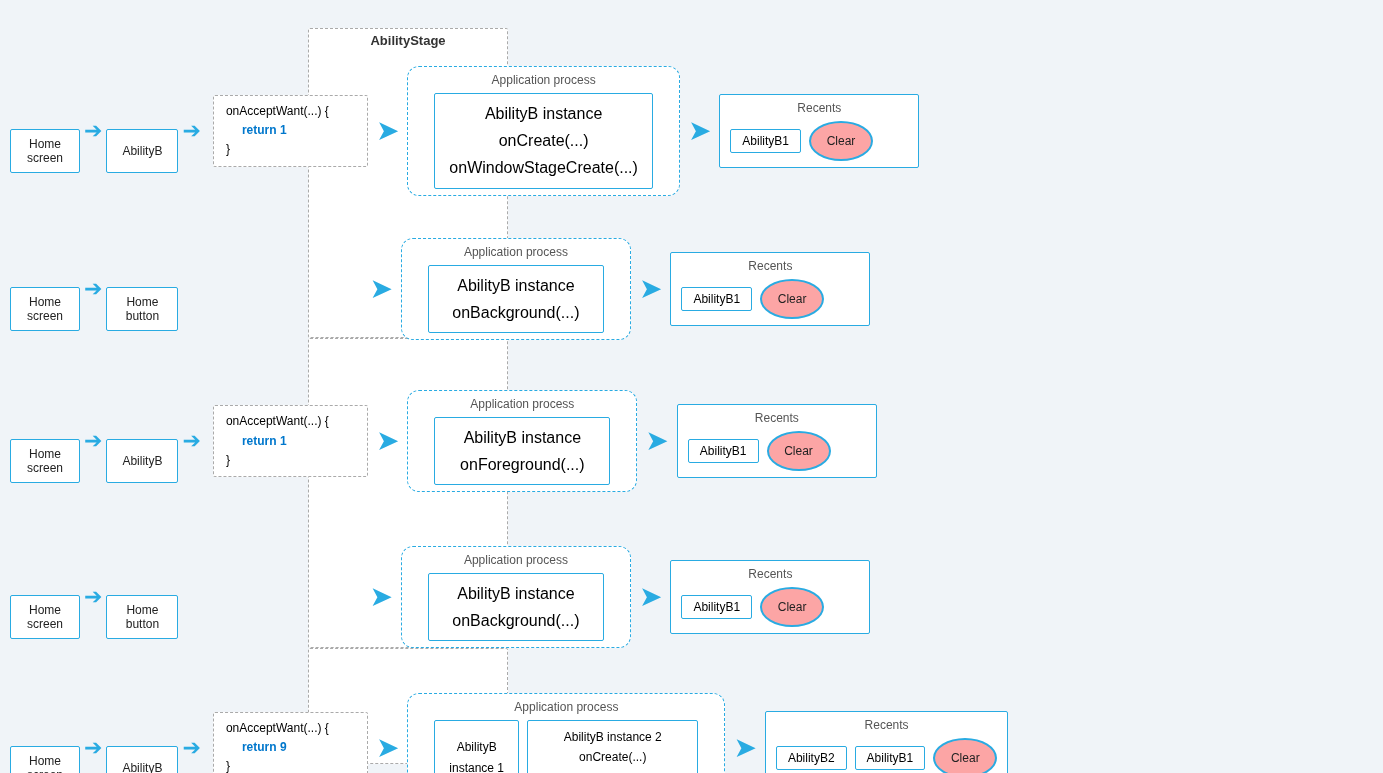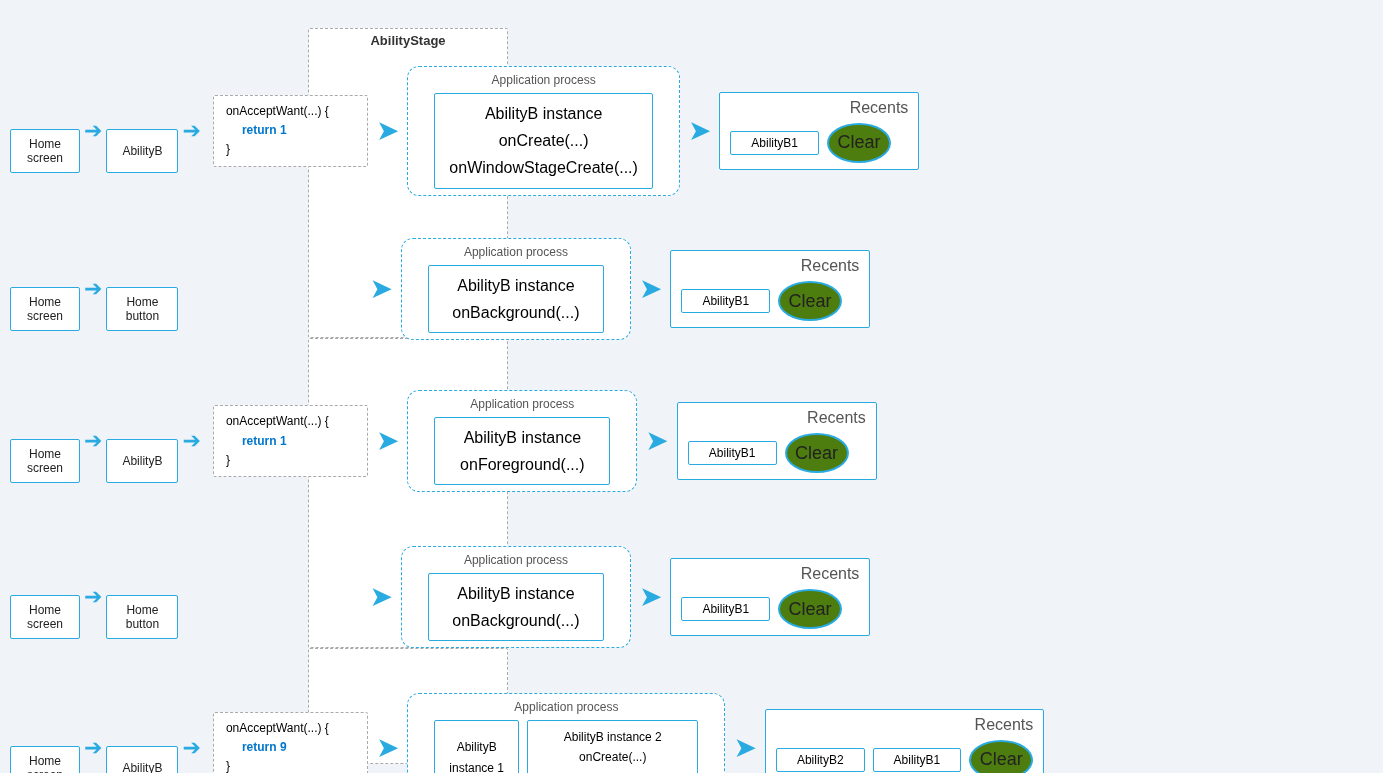--- a/index.html
+++ b/index.html
@@ -78,48 +78,48 @@
     }
     
     .recents-box {
       border: 1.5px solid #29abe2;
       background: #fff;
       padding: 6px 10px;
       border-radius: 2px;
       min-width: 200px;
     }
     .recents-title {
-      text-align: right;
-      font-size: 16px;
+      text-align: center;
+      font-size: 12px;
       color: #555;
       margin-bottom: 6px;
     }
     .recents-inner {
       display: flex;
       align-items: center;
       gap: 8px;
     }
     .recents-item {
       border: 1.5px solid #29abe2;
       background: #fff;
-      padding: 4px 20px;
+      padding: 4px 11px;
       font-size: 12px;
       border-radius: 2px;
     }
     .clear-oval {
       border: 2px solid #29abe2;
       border-radius: 50%;
       width: 64px;
       height: 40px;
       display: flex;
       align-items: center;
       justify-content: center;
-      font-size: 18px;
+      font-size: 12px;
       color: #222;
-      background: #4d7c0f;
+      background: #fca5a5;
     }
     
   </style>
 </head>
 <body>
 
 <div class="diagram">
 
   <div style="
     position:absolute; left:308px; top:28px;

